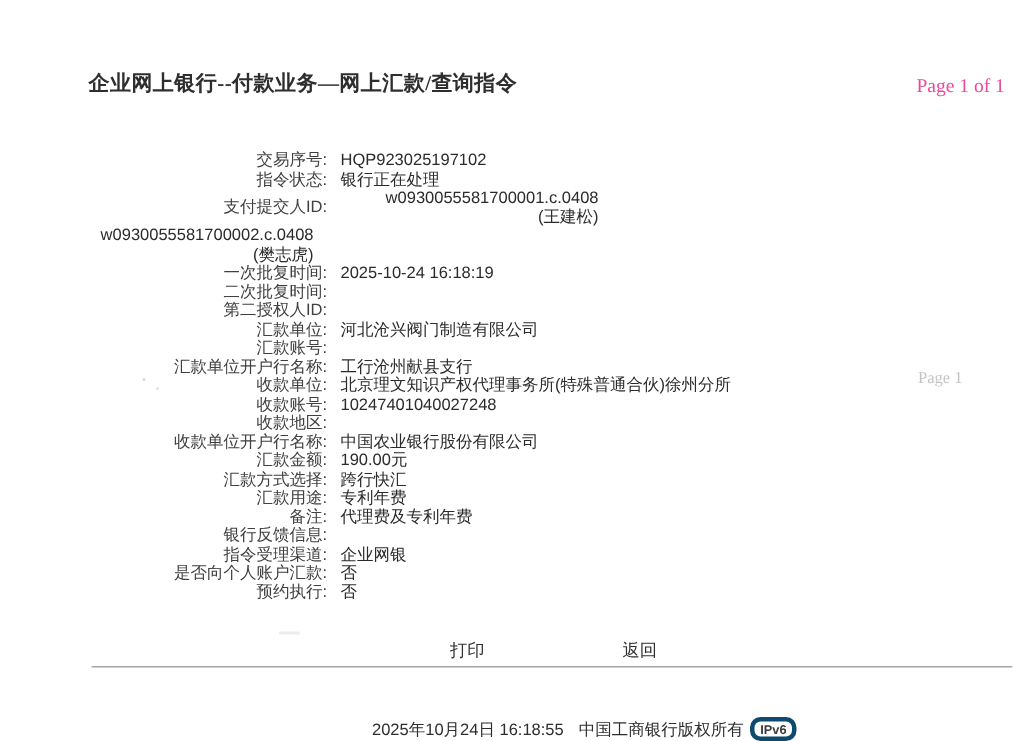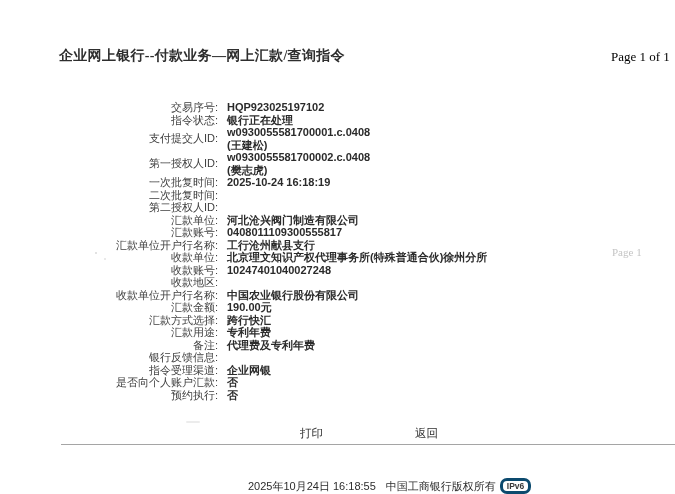--- a/index.html
+++ b/index.html
@@ -8,29 +8,29 @@
     overflow:hidden;font-family:"Liberation Sans","DejaVu Sans",sans-serif;
     color:#333;
   }
   .page{position:absolute;inset:0;filter:blur(0.25px);}
   .doc-title{
     position:absolute;left:59px;top:47px;font-size:14px;font-weight:700;
     color:#2e2e2e;letter-spacing:0.3px;
     font-family:"Liberation Serif","DejaVu Serif",serif;white-space:nowrap;
   }
   .page-num{
-    position:absolute;left:611px;top:49px;font-size:13px;color:#000000;
+    position:absolute;left:611px;top:49px;font-size:13px;color:#ec4899;
     font-family:"Liberation Serif","DejaVu Serif",serif;white-space:nowrap;
   }
   .form{position:absolute;left:28px;top:101px;font-size:11px;}
   .form-row{display:flex;height:12.5px;line-height:12.5px;white-space:nowrap;}
   .form-row.twoline{height:25px;align-items:center;}
   .lbl{width:190px;text-align:right;color:#404040;font-weight:500;}
-  .val{margin-left:9px;color:#2b2b2b;font-weight:700;}
-  .val.center-block{display:inline-block;width:172px;text-align:left;}
+  .val{margin-left:9px;color:#2b2b2b;font-weight:400;}
+  .val.center-block{display:inline-block;width:172px;text-align:right;}
   .vline{display:block;line-height:12.5px;}
   .actions{position:absolute;left:300px;top:426px;display:flex;gap:92px;font-size:11.5px;}
   .action-btn{color:#2f2f2f;font-weight:400;cursor:pointer;}
   .rule{position:absolute;left:61px;top:444px;width:614px;border-top:1.2px solid #8f8f8f;opacity:.8;}
   .footer{
     position:absolute;left:248px;top:479px;font-size:11px;color:#2d2d2d;
     font-weight:500;white-space:nowrap;
   }
   .footer .sep{display:inline-block;width:10px;}
   .badge{
@@ -69,21 +69,20 @@
 
     <div class="form-row twoline">
       <span class="lbl">支付提交人ID:</span>
       <span class="val center-block">
         <span class="vline">w0930055581700001.c.0408</span>
         <span class="vline">(王建松)</span>
       </span>
     </div>
 
     <div class="form-row twoline">
-      <span class="lbl">第一授权人ID:</span>
       <span class="val center-block">
         <span class="vline">w0930055581700002.c.0408</span>
         <span class="vline">(樊志虎)</span>
       </span>
     </div>
 
     <div class="form-row">
       <span class="lbl">一次批复时间:</span>
       <span class="val">2025-10-24 16:18:19</span>
     </div>
@@ -98,21 +97,20 @@
       <span class="val"></span>
     </div>
 
     <div class="form-row">
       <span class="lbl">汇款单位:</span>
       <span class="val">河北沧兴阀门制造有限公司</span>
     </div>
 
     <div class="form-row">
       <span class="lbl">汇款账号:</span>
-      <span class="val">0408011109300555817</span>
     </div>
 
     <div class="form-row">
       <span class="lbl">汇款单位开户行名称:</span>
       <span class="val">工行沧州献县支行</span>
     </div>
 
     <div class="form-row">
       <span class="lbl">收款单位:</span>
       <span class="val">北京理文知识产权代理事务所(特殊普通合伙)徐州分所</span>

